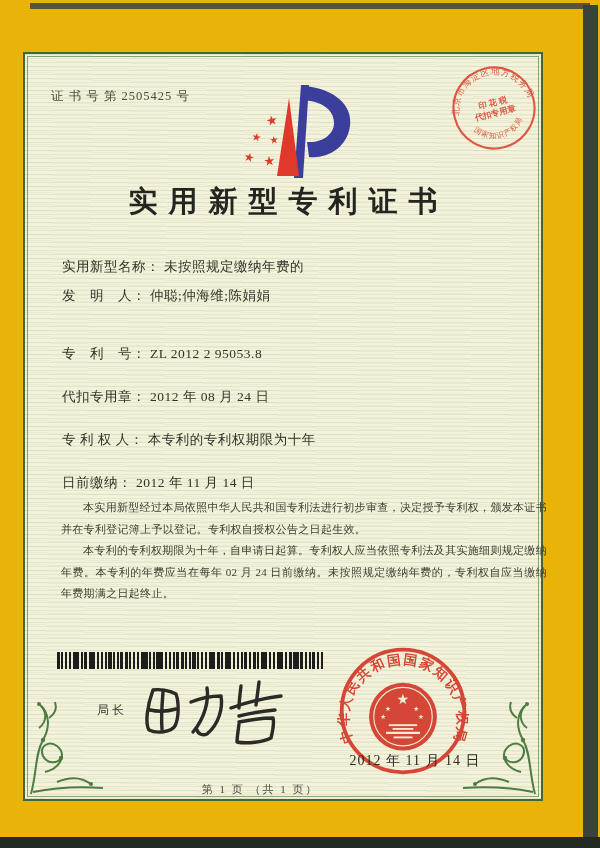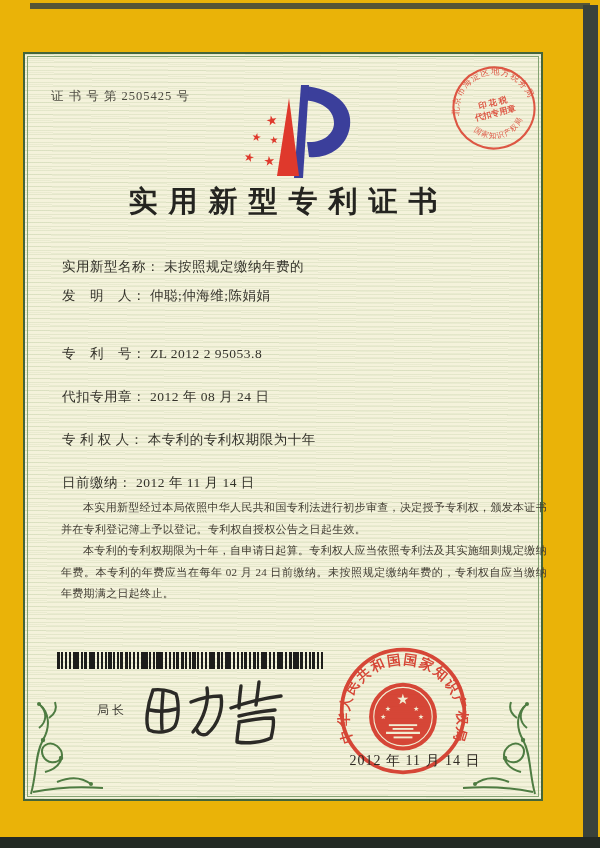--- a/index.html
+++ b/index.html
@@ -196,20 +196,21 @@
           <rect x="55" y="84" width="30" height="2"></rect>
           <rect x="59" y="88" width="22" height="2"></rect>
           <rect x="52" y="92" width="36" height="2.4"></rect>
           <rect x="60" y="97" width="20" height="2"></rect>
         </g>
       </g>
     </svg>
 
     <div class="seal-date">2012 年 11 月 14 日</div>
 
+    <div class="footer-page">第 1 页 （共 1 页）</div>
 
     <svg class="ornament left" viewBox="0 0 78 108">
       <g stroke="#4e7c42" fill="none" stroke-width="2">
         <path d="M4,106 C10,84 8,66 16,52 C24,38 22,24 12,16"></path>
         <path d="M6,104 C26,100 48,98 76,100"></path>
         <path d="M18,84 C34,80 40,66 30,58 C22,52 12,58 16,68 C20,76 30,76 34,70"></path>
         <path d="M30,94 C44,88 56,90 64,96"></path>
         <path d="M12,40 C20,34 20,24 14,18"></path>
         <path d="M22,30 C28,26 30,20 28,14"></path>
       </g>

